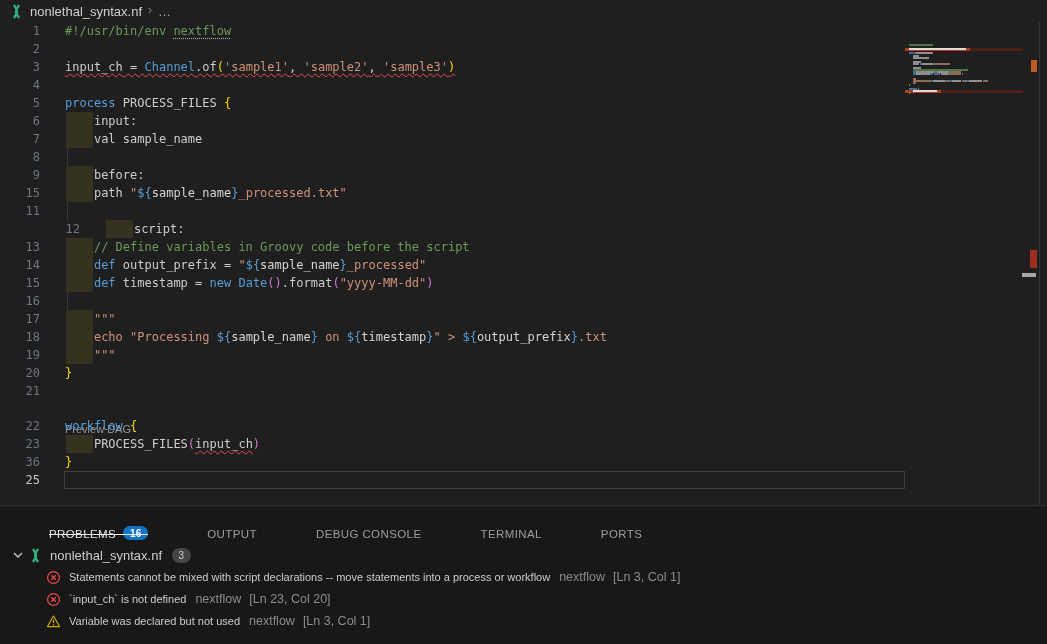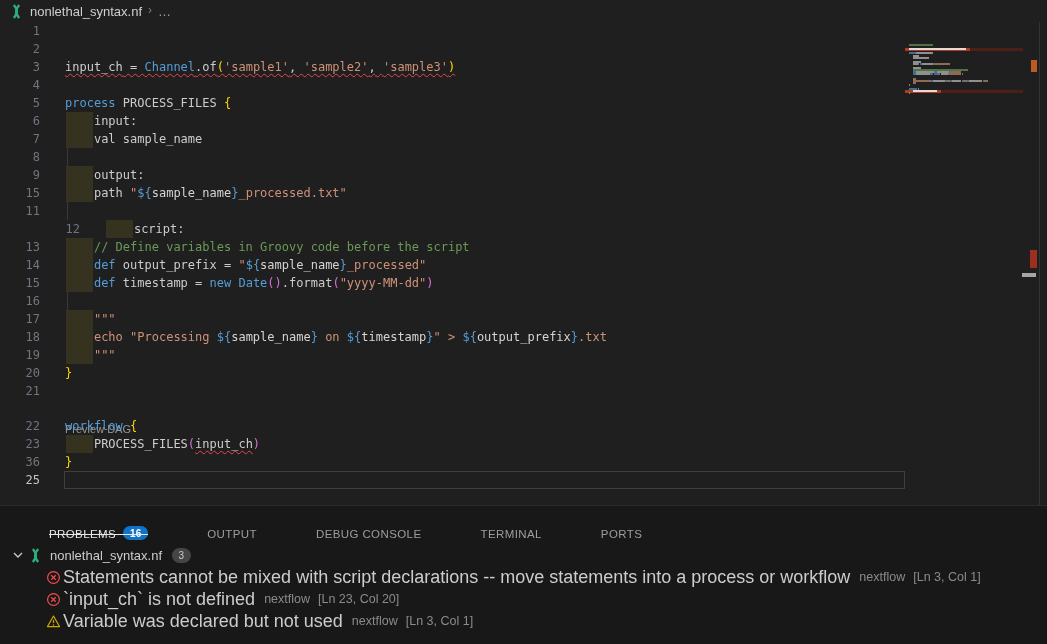--- a/index.html
+++ b/index.html
@@ -57,50 +57,50 @@
     display:flex; align-items:center; cursor:pointer; }
   #tree-file-row .chev { margin-left:10px; width:16px; height:16px; color:#cccccc; }
   #tree-file-row .nf-icon { width:15px; height:15px; margin:0 7px 0 2px; }
   #tree-file-row .fname { font-size:13px; color:#cccccc; }
   #tree-file-row .count-badge { margin-left:10px; background:#454545; color:#cccccc;
     font-size:10px; border-radius:9px; padding:2px 6.5px; }
 
   .problem-row { position:absolute; left:0; width:1047px; height:22px; display:flex;
     align-items:center; cursor:pointer; }
   .problem-row .sev-icon { margin-left:46px; width:15px; height:15px; flex:0 0 auto; }
-  .problem-row .msg { margin-left:2px; font-size:18px; color:#cccccc; white-space:pre; }
+  .problem-row .msg { margin-left:8px; font-size:11px; color:#cccccc; white-space:pre; }
   .problem-row .src { margin-left:9px; font-size:12.5px; color:#8b8b8b; }
   .problem-row .loc { margin-left:8px; font-size:12.5px; color:#8b8b8b; }
 </style>
 </head>
 <body>
 
 <div id="window">
 
   <div id="breadcrumb">
     <svg class="nf-icon" viewBox="0 0 16 16">
       <path d="M5.2 1 Q11.4 8 5.2 15" fill="none" stroke="#2fae7d" stroke-width="2.6"></path>
       <path d="M10.8 1 Q4.6 8 10.8 15" fill="none" stroke="#2fae7d" stroke-width="2.6"></path>
     </svg>
     <span class="bc-file">nonlethal_syntax.nf</span>
     <span class="bc-sep">›</span>
     <span class="bc-ellipsis">…</span>
   </div>
 
   <div id="editor">
     <div id="code-rows">
-        <div class="code-row" style="top: 0px;"><div class="gutter">1</div></div>
+        <div class="code-row" style="top: 0px;"><div class="gutter">1</div><span class="lc"><span class="tk-com">#!/usr/bin/env </span><span class="tk-com hint-dots">nextflow</span></span></div>
         <div class="code-row" style="top: 18px;"><div class="gutter">2</div><span class="lc"></span></div>
         <div class="code-row" style="top: 36px;"><div class="gutter">3</div><span class="lc sq-full"><span class="tk-txt">input_ch</span><span class="tk-txt"> = </span><span class="tk-kw">Channel</span><span class="tk-txt">.of</span><span class="tk-b1">(</span><span class="tk-str">'sample1'</span><span class="tk-txt">, </span><span class="tk-str">'sample2'</span><span class="tk-txt">, </span><span class="tk-str">'sample3'</span><span class="tk-b1">)</span></span></div>
         <div class="code-row" style="top: 54px;"><div class="gutter">4</div><span class="lc"></span></div>
         <div class="code-row" style="top: 72px;"><div class="gutter">5</div><span class="lc"><span class="tk-kw">process</span><span class="tk-txt"> PROCESS_FILES </span><span class="tk-b1">{</span></span></div>
         <div class="code-row" style="top: 90px;"><div class="gutter">6</div><div class="indent-block"></div><span class="lc">    <span class="tk-txt">input:</span></span></div>
         <div class="code-row" style="top: 108px;"><div class="gutter">7</div><div class="indent-block"></div><span class="lc">    <span class="tk-txt">val sample_name</span></span></div>
         <div class="code-row" style="top: 126px;"><div class="gutter">8</div><div class="indent-guide"></div><span class="lc"></span></div>
-        <div class="code-row" style="top: 144px;"><div class="gutter">9</div><div class="indent-block"></div><span class="lc">    <span class="tk-txt">output:</span></span></div>
+        <div class="code-row" style="top: 144px;"><div class="gutter">9</div><div class="indent-block"></div><span class="lc">    <span class="tk-txt">before:</span></span></div>
         <div class="code-row" style="top: 162px;"><div class="gutter">15</div><div class="indent-block"></div><span class="lc">    <span class="tk-txt">path </span><span class="tk-str">"</span><span class="tk-int">${</span><span class="tk-itxt">sample_name</span><span class="tk-int">}</span><span class="tk-str">_processed.txt"</span></span></div>
         <div class="code-row" style="top: 180px;"><div class="gutter">11</div><div class="indent-guide"></div><span class="lc"></span></div>
         <div class="code-row" style="top: 198px; margin-left: 40px;"><div class="gutter">12</div><div class="indent-block"></div><span class="lc">    <span class="tk-txt">script:</span></span></div>
         <div class="code-row" style="top: 216px;"><div class="gutter">13</div><div class="indent-block"></div><span class="lc">    <span class="tk-com">// Define variables in Groovy code before the script</span></span></div>
         <div class="code-row" style="top: 234px;"><div class="gutter">14</div><div class="indent-block"></div><span class="lc">    <span class="tk-kw">def</span><span class="tk-txt"> output_prefix = </span><span class="tk-str">"</span><span class="tk-int">${</span><span class="tk-itxt">sample_name</span><span class="tk-int">}</span><span class="tk-str">_processed"</span></span></div>
         <div class="code-row" style="top: 252px;"><div class="gutter">15</div><div class="indent-block"></div><span class="lc">    <span class="tk-kw">def</span><span class="tk-txt"> timestamp = </span><span class="tk-kw">new</span><span class="tk-txt"> </span><span class="tk-kw">Date</span><span class="tk-b2">(</span><span class="tk-b2">)</span><span class="tk-txt">.format</span><span class="tk-b2">(</span><span class="tk-str">"yyyy-MM-dd"</span><span class="tk-b2">)</span></span></div>
         <div class="code-row" style="top: 270px;"><div class="gutter">16</div><div class="indent-guide"></div><span class="lc"></span></div>
         <div class="code-row" style="top: 288px;"><div class="gutter">17</div><div class="indent-block"></div><span class="lc">    <span class="tk-str">"""</span></span></div>
         <div class="code-row" style="top: 306px;"><div class="gutter">18</div><div class="indent-block"></div><span class="lc">    <span class="tk-str">echo "Processing </span><span class="tk-int">${</span><span class="tk-itxt">sample_name</span><span class="tk-int">}</span><span class="tk-str"> on </span><span class="tk-int">${</span><span class="tk-itxt">timestamp</span><span class="tk-int">}</span><span class="tk-str">" &gt; </span><span class="tk-int">${</span><span class="tk-itxt">output_prefix</span><span class="tk-int">}</span><span class="tk-str">.txt</span></span></div>
         <div class="code-row" style="top: 324px;"><div class="gutter">19</div><div class="indent-block"></div><span class="lc">    <span class="tk-str">"""</span></span></div>

